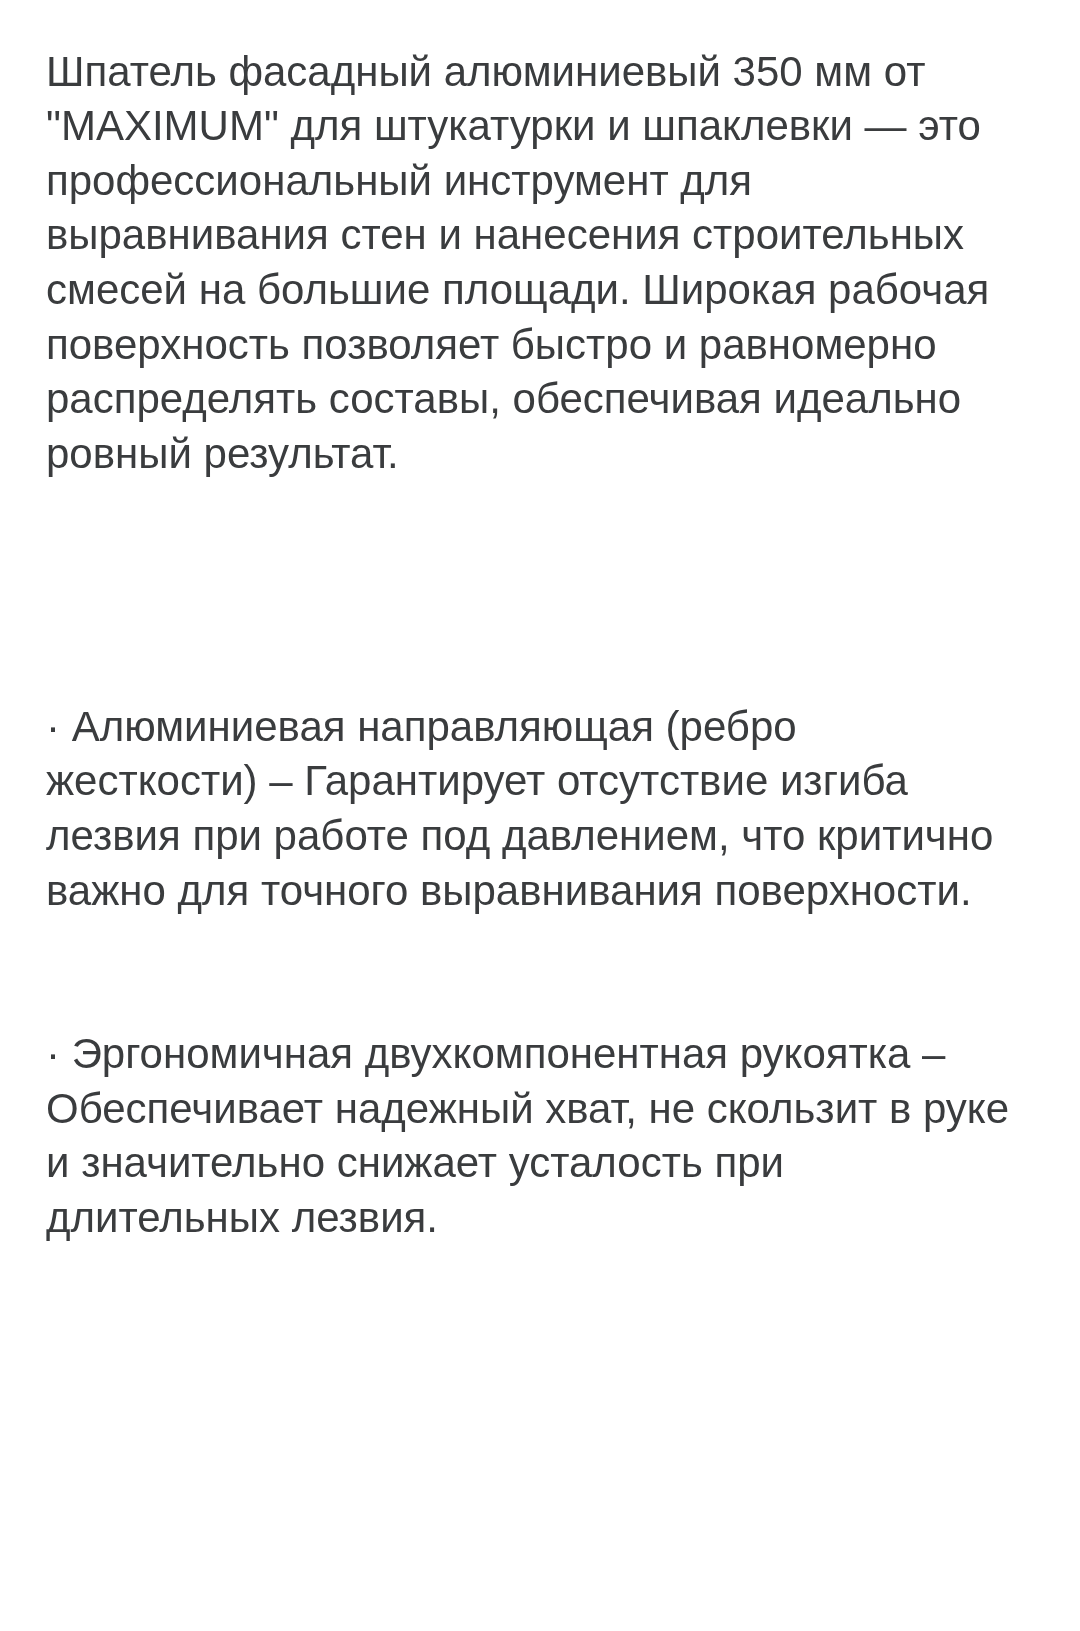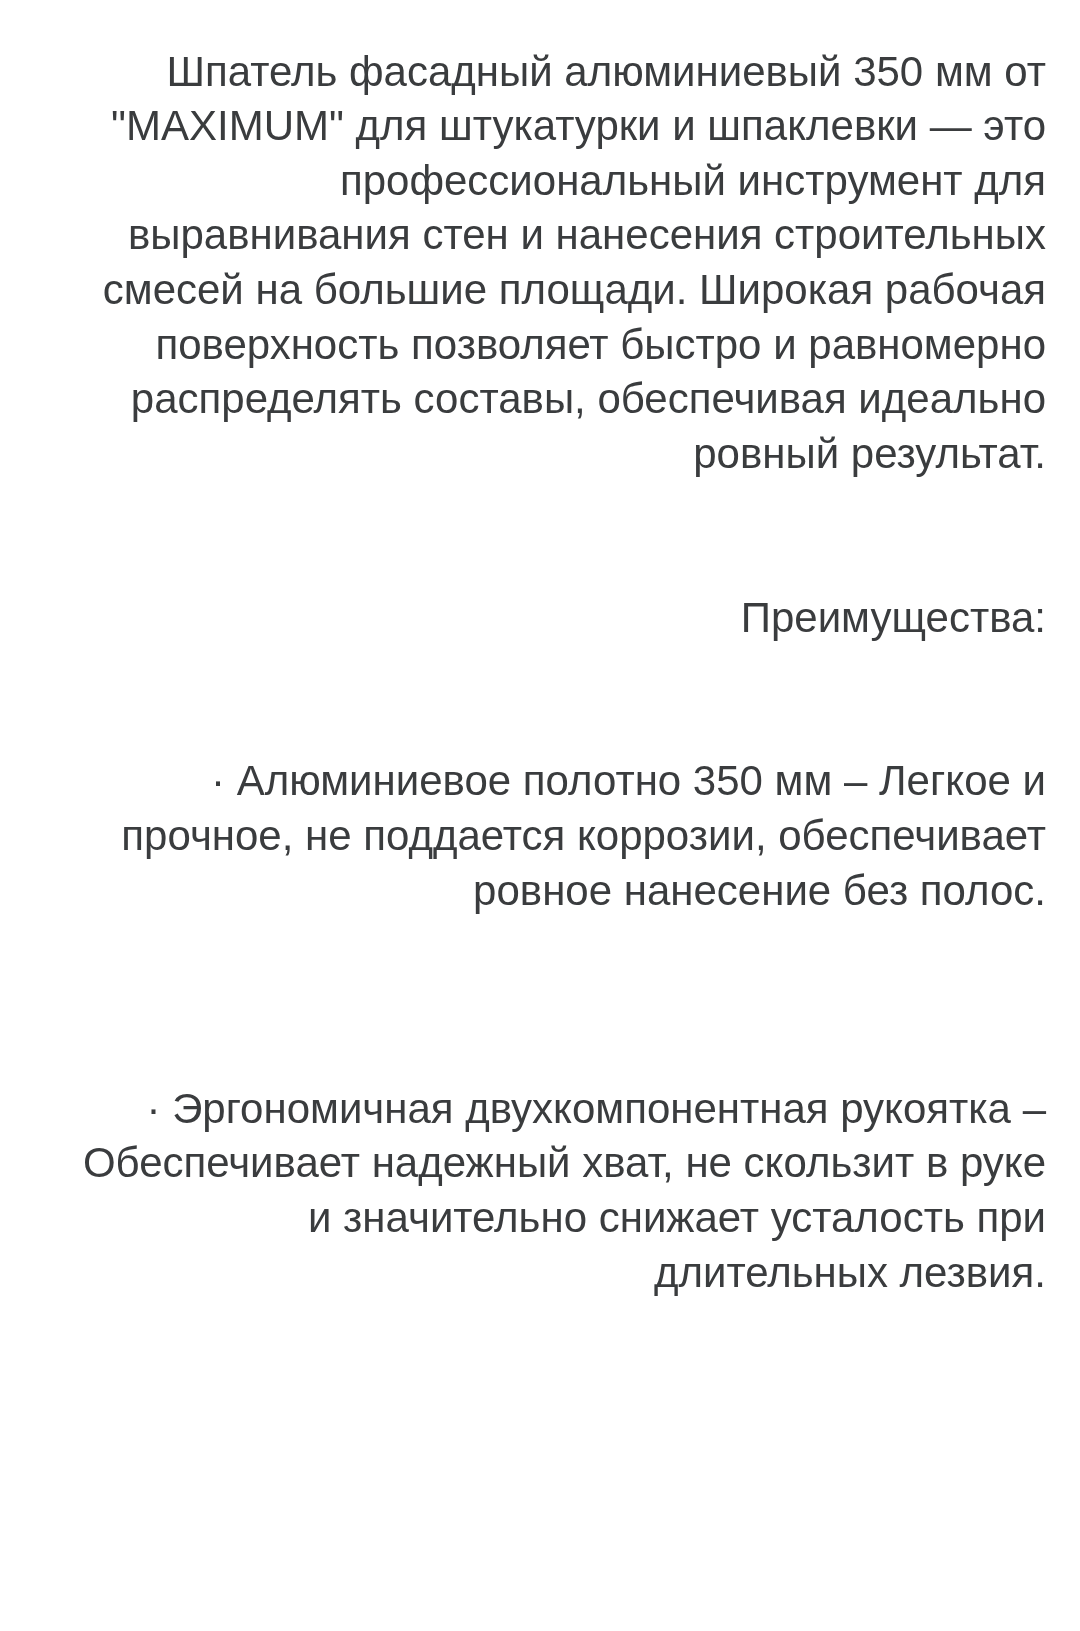--- a/index.html
+++ b/index.html
@@ -21,42 +21,41 @@
     font-size: 42px;
     line-height: 54.6px;
     font-weight: 400;
     color: #3a3c3e;
     letter-spacing: 0px;
     white-space: pre-line;
   }
   .para {
     margin: 0;
     padding: 0;
-    text-align: right;
   }
 </style>
 </head>
 <body>
 
 <div class="text-block">
   <div class="para">Шпатель фасадный алюминиевый 350 мм от
 "MAXIMUM" для штукатурки и шпаклевки — это
 профессиональный инструмент для
 выравнивания стен и нанесения строительных
 смесей на большие площади. Широкая рабочая
 поверхность позволяет быстро и равномерно
 распределять составы, обеспечивая идеально
 ровный результат.</div>
 
-  <div class="para">Преимущества:</div>
 
-  <div class="para">· Алюминиевое полотно 350 мм – Легкое и
-прочное, не поддается коррозии, обеспечивает
-ровное нанесение без полос.</div>
 
+  <div class="para">· Алюминиевая направляющая (ребро
+жесткости) – Гарантирует отсутствие изгиба
+лезвия при работе под давлением, что критично
+важно для точного выравнивания поверхности.</div>
 
   <div class="para">· Эргономичная двухкомпонентная рукоятка –
 Обеспечивает надежный хват, не скользит в руке
 и значительно снижает усталость при
 длительных лезвия.</div>
 
   
 
   
 

